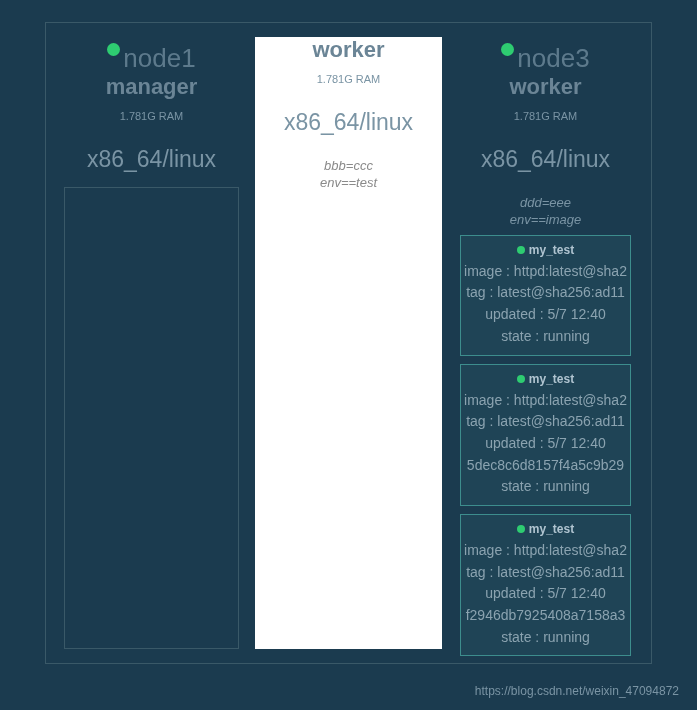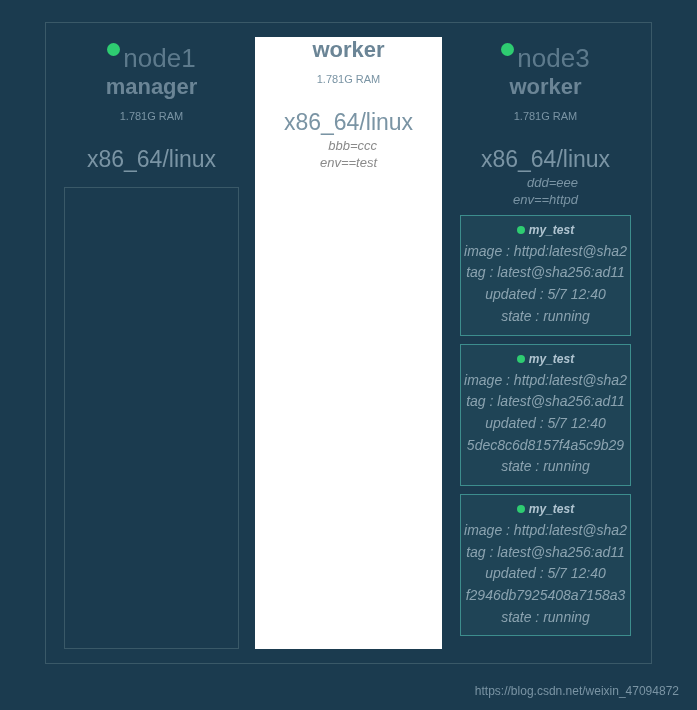--- a/index.html
+++ b/index.html
@@ -68,22 +68,22 @@
       color: #7a94a4;
       margin-top: 24px;
     }
     .inner-box {
       border: 1px solid #3a5968;
       width: 94%;
       margin-top: 14px;
       flex: 1;
     }
     .labels-area {
-      margin-top: 2px;
-      text-align: right;
+      margin-top: 22px;
+      text-align: center;
     }
     .label-line {
       font-style: italic;
       font-size: 13px;
       color: #7a94a4;
       line-height: 1.3;
     }
     .node-column.highlighted .label-line {
       color: #8a8a8a;
     }
@@ -97,21 +97,20 @@
     }
     .task-card {
       border: 1px solid #3d8d8d;
       background: #1f4456;
       padding: 7px 2px;
       font-size: 12px;
       color: #8ba3b0;
       text-align: center;
       overflow: hidden;
       white-space: nowrap;
-      font-style: italic;
     }
     .task-title {
       display: flex;
       align-items: center;
       justify-content: center;
       gap: 4px;
       margin-bottom: 4px;
     }
     .task-dot {
       width: 8px;
@@ -165,21 +164,21 @@
   <div class="node-column">
     <div class="node-header">
       <span class="status-dot"></span>
       <span>node3</span>
     </div>
     <div class="node-role">worker</div>
     <div class="node-ram">1.781G RAM</div>
     <div class="node-arch">x86_64/linux</div>
     <div class="labels-area">
       <div class="label-line">ddd=eee</div>
-      <div class="label-line">env==httpd</div>
+      <div class="label-line">env==image</div>
     </div>
     <div class="tasks-area">
 
       <div class="task-card">
         <div class="task-title">
           <span class="task-dot"></span>
           <span class="task-name">my_test</span>
         </div>
         <div class="task-line">image : httpd:latest@sha2</div>
         <div class="task-line">tag : latest@sha256:ad11</div>

